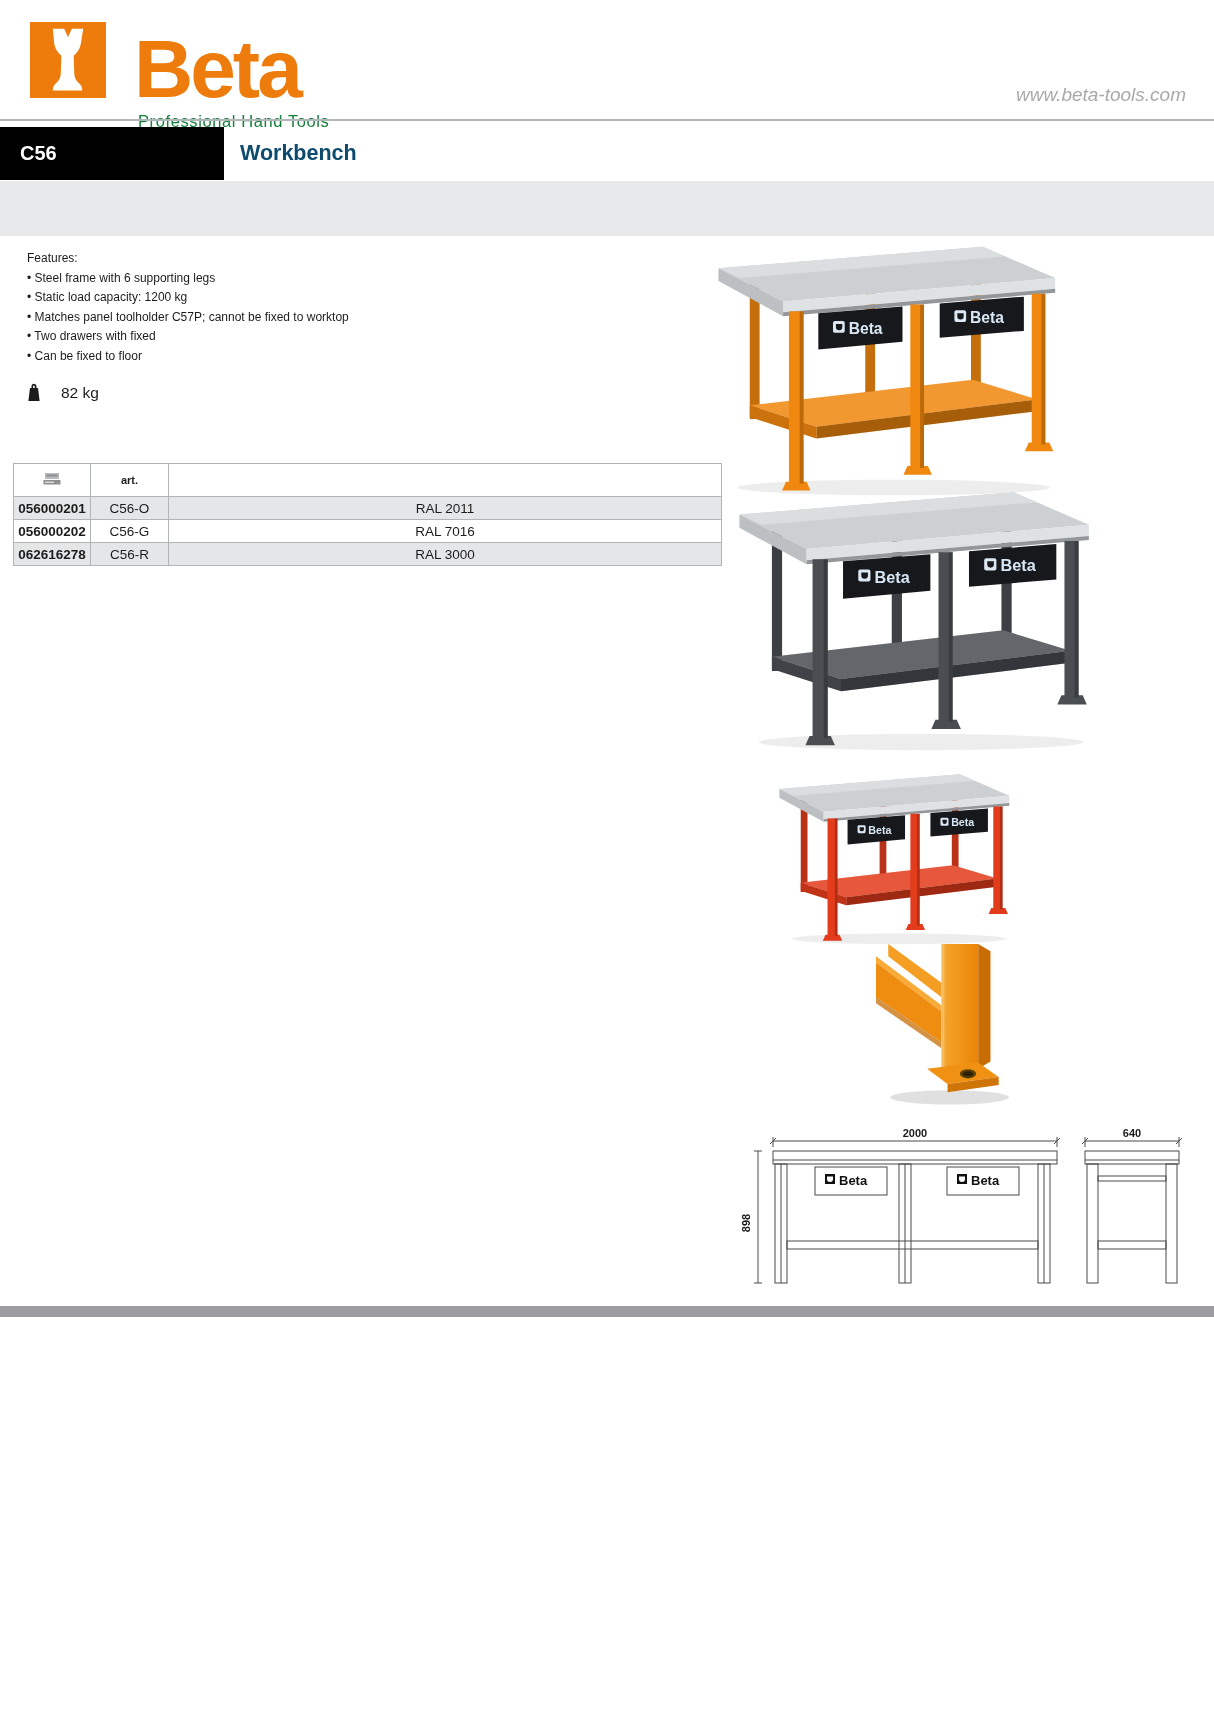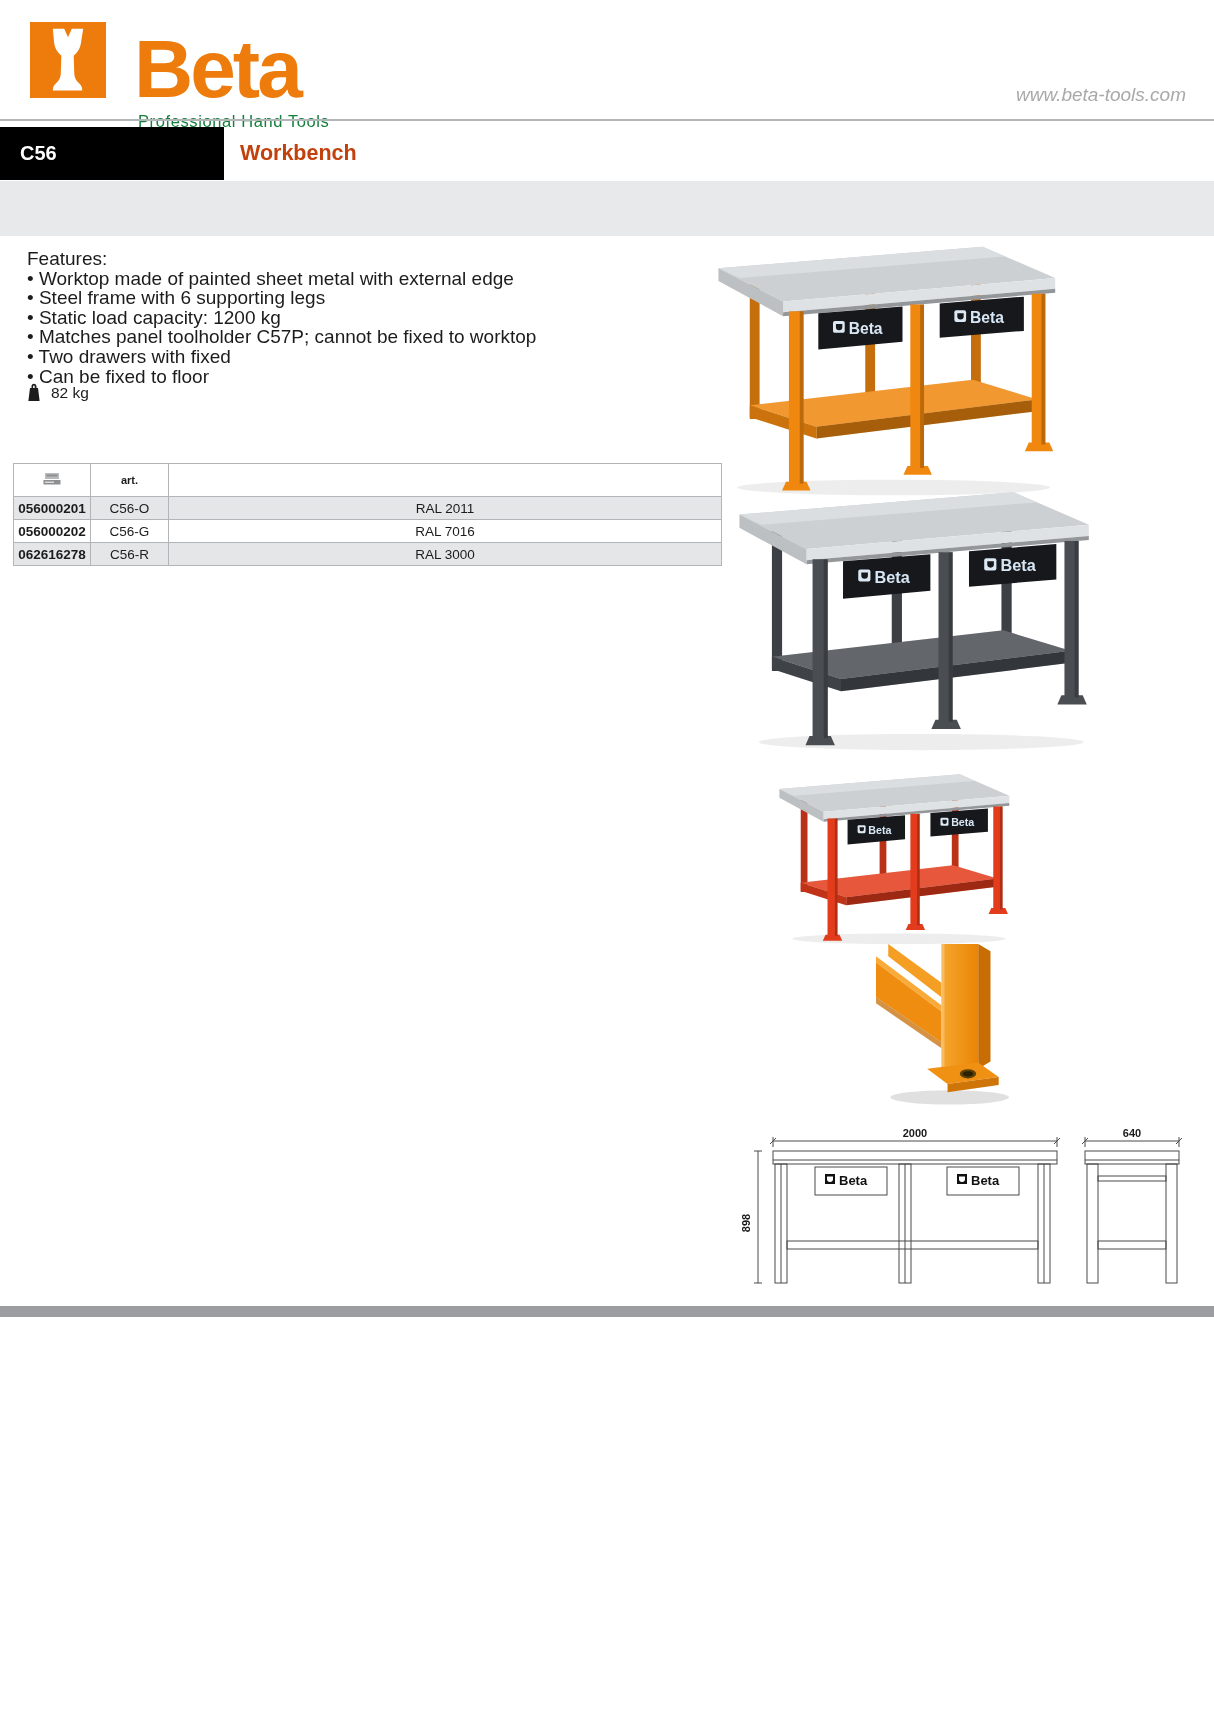--- a/index.html
+++ b/index.html
@@ -28,26 +28,26 @@
   .header-rule { position:absolute; left:0; top:119px; width:1214px; height:2px; background:#b3b6b8; }
   
   .code-bar {
     position:absolute; left:0; top:127px; width:224px; height:53px;
     background:#000000; color:#fff; font-weight:bold; font-size:20px;
     display:flex; align-items:center; padding-left:20px;
   }
   .page-title {
     position:absolute; left:240px; top:127px; height:53px;
     display:flex; align-items:center;
-    font-weight:bold; font-size:21.5px; color:#c2410c;
+    font-weight:bold; font-size:21.5px; color:#0c4a6e;
   }
   .gray-band { position:absolute; left:0; top:181px; width:1214px; height:55px; background:#e8e9ea; }
   
-  .features { position:absolute; left:27px; top:249px; width:640px; font-size:19px; line-height:19.6px; color:#1c1c1c; }
-  .weight-row { position:absolute; left:27px; top:383px; display:flex; align-items:center; gap:10px; font-size:15.5px; }
+  .features { position:absolute; left:27px; top:249px; width:640px; font-size:12px; line-height:19.6px; color:#1c1c1c; }
+  .weight-row { position:absolute; left:27px; top:383px; display:flex; align-items:center; gap:20px; font-size:15.5px; }
   .weight-row svg { display:block; }
   
   .art-table {
     position:absolute; left:13px; top:463px; width:709px;
     border-collapse:collapse; table-layout:fixed; font-size:13.5px;padding-left:32px;
   }
   .art-table th, .art-table td { border:1px solid #b2b5b7; text-align:center; padding:0; }
   .art-table th { height:33px; font-size:11px; font-weight:bold; background:#fff; }
   .art-table td { height:23px; }
   .art-table tr.alt td { background:#e5e6e8; }
@@ -78,21 +78,20 @@
   </div>
   <div class="website">www.beta-tools.com</div>
   <div class="header-rule"></div>
 
   <div class="code-bar">C56</div>
   <div class="page-title">Workbench</div>
   <div class="gray-band"></div>
 
   <div class="features">
     <div>Features:</div>
-    <div>• Worktop made of painted sheet metal with external edge</div>
     <div>• Steel frame with 6 supporting legs</div>
     <div>• Static load capacity: 1200 kg</div>
     <div>• Matches panel toolholder C57P; cannot be fixed to worktop</div>
     <div>• Two drawers with fixed</div>
     <div>• Can be fixed to floor</div>
   </div>
 
   <div class="weight-row">
     <svg width="14" height="19" viewBox="0 0 14 19">
       <path fill="#1c1c1c" d="M4.5,3.2 a2.5,2.5 0 0 1 5,0 v2 h-1.8 v-1.8 a0.8,0.8 0 0 0 -1.6,0 v1.8 h-1.6 z"></path>

